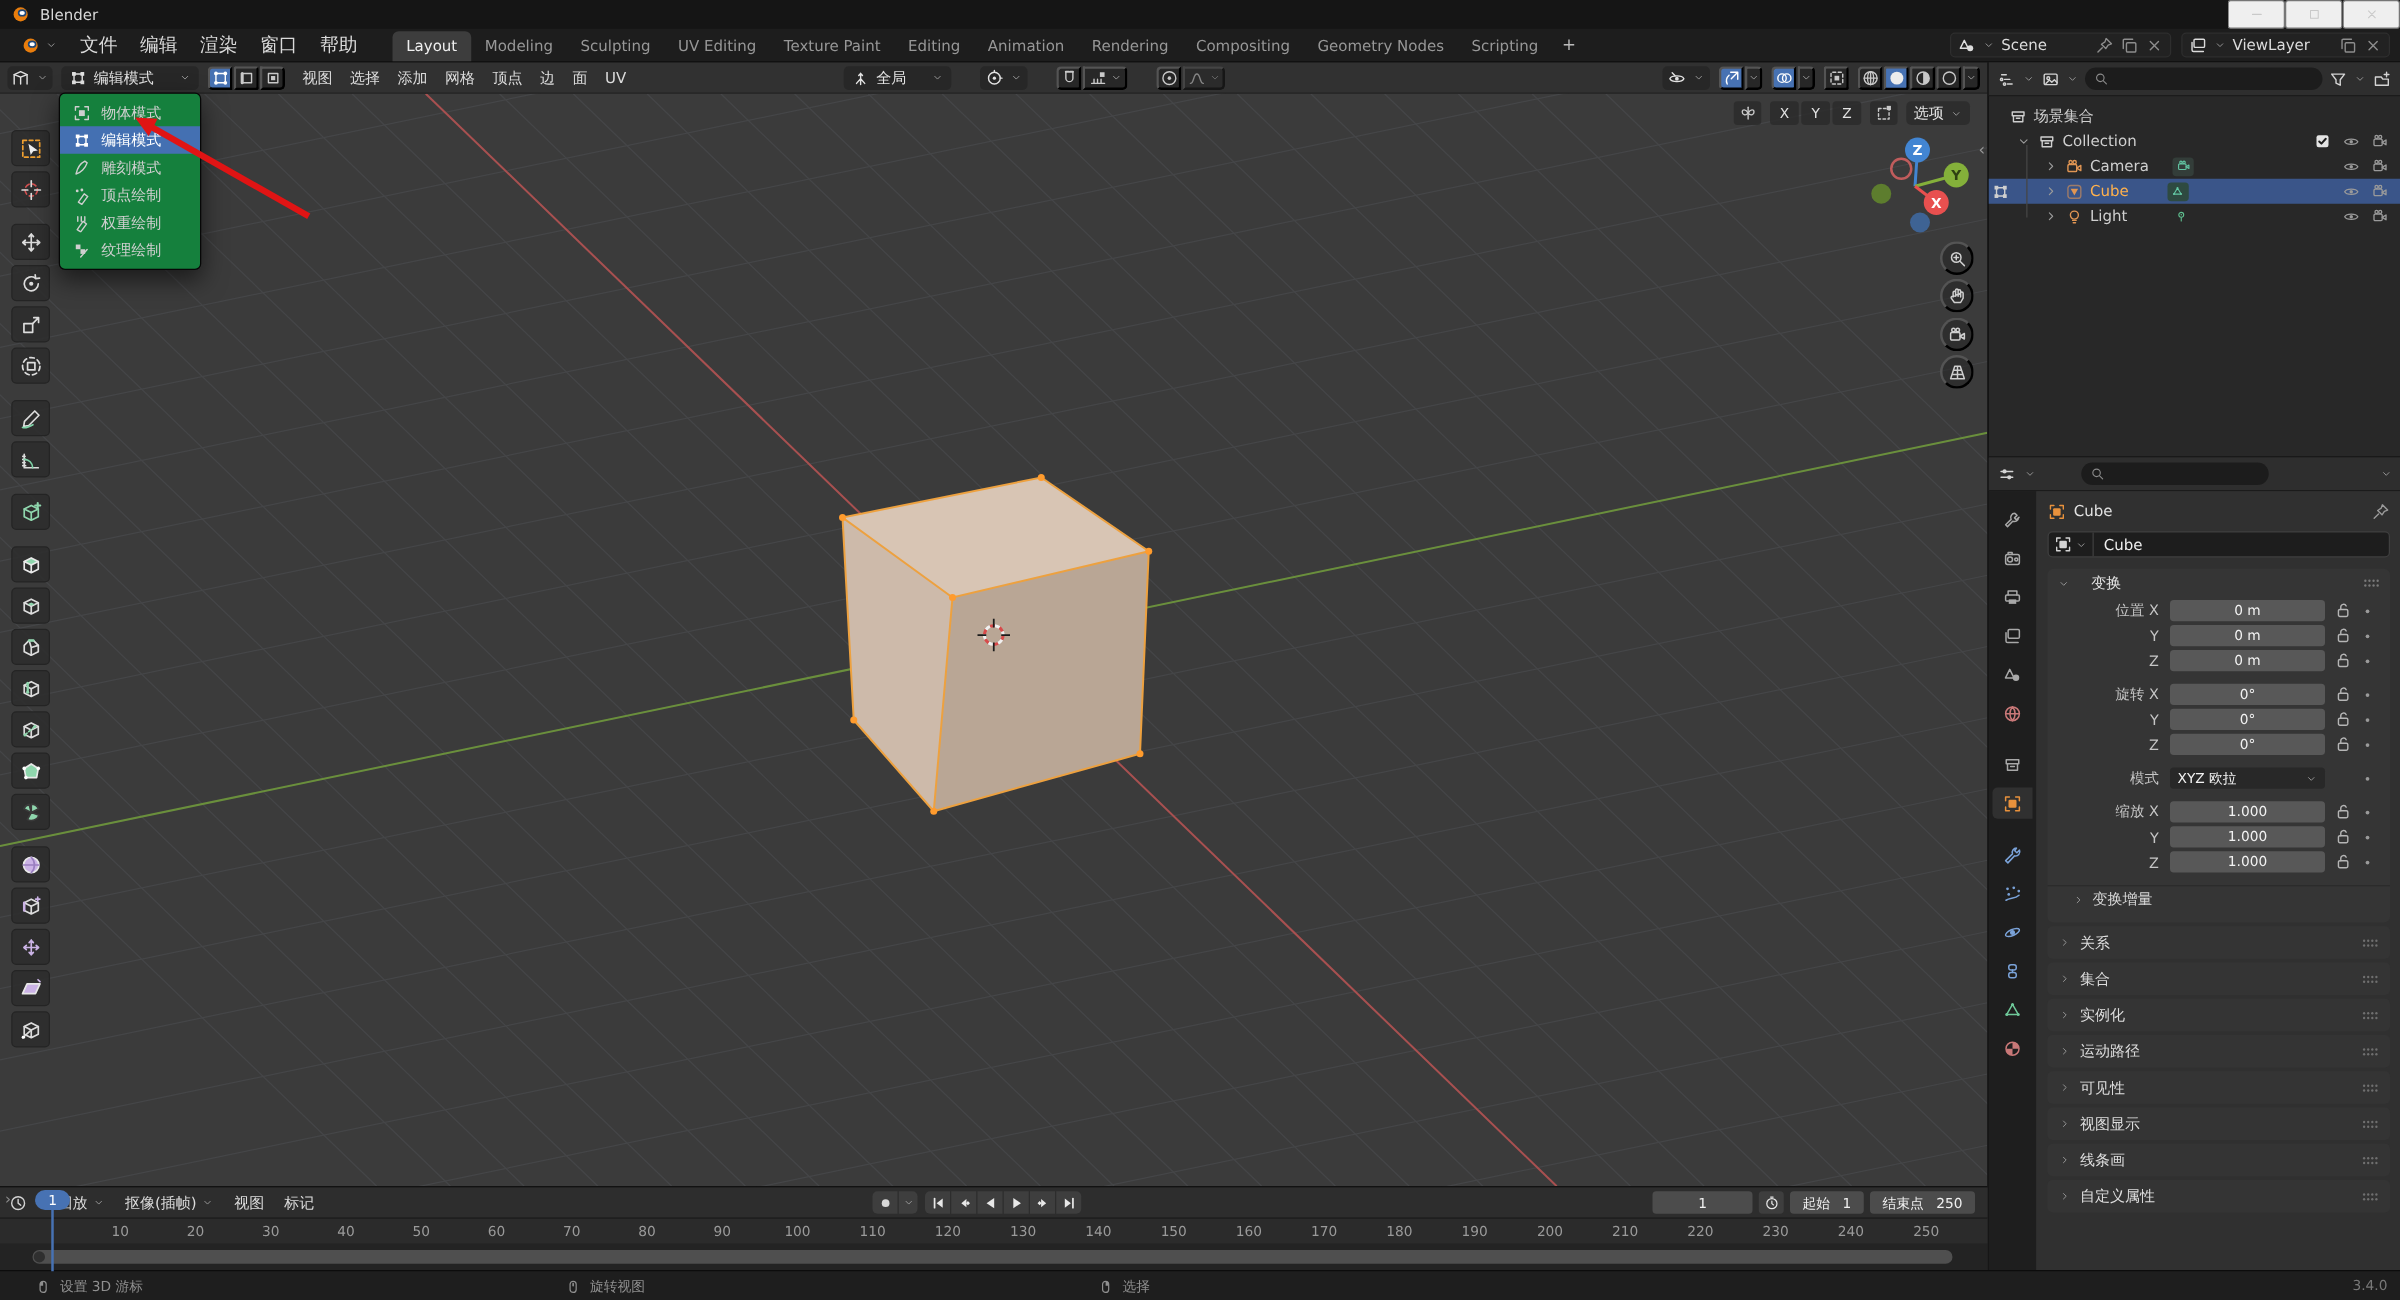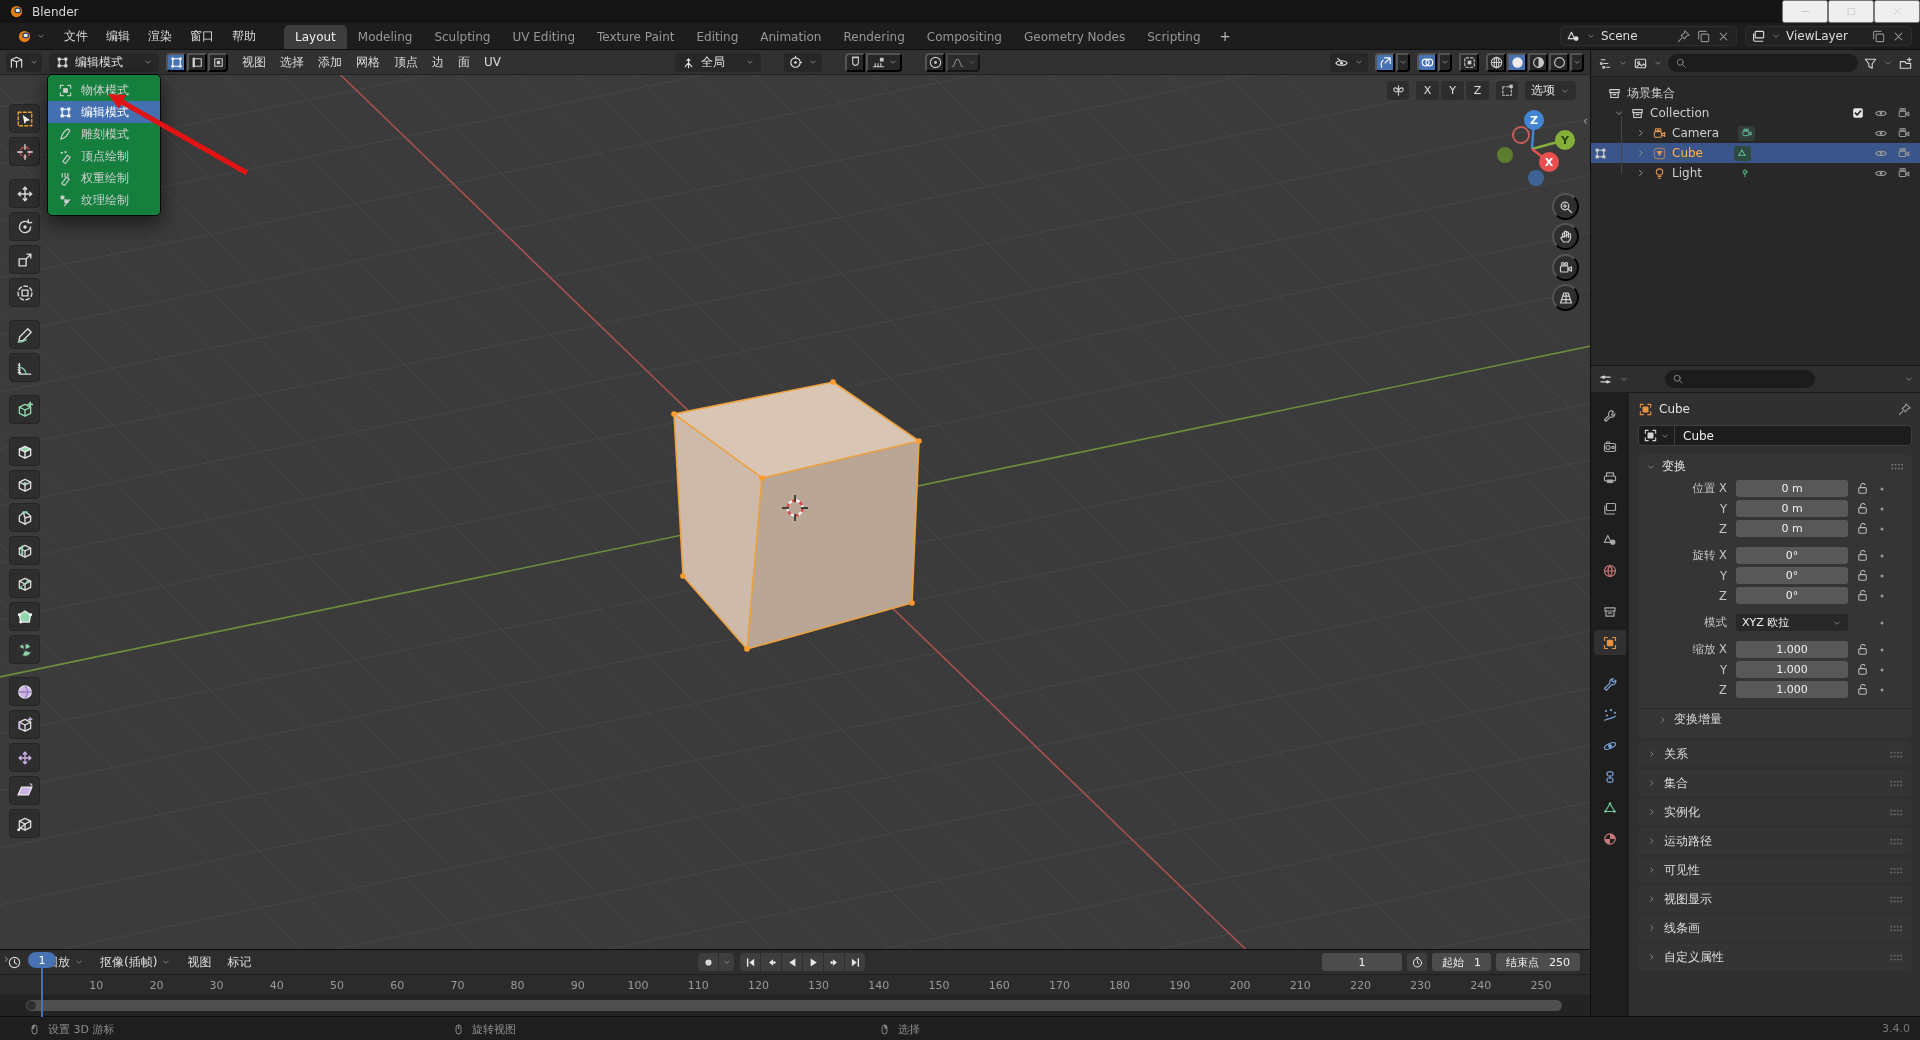--- a/index.html
+++ b/index.html
@@ -12,21 +12,21 @@
 
   
   .titlebar{height:23px;background:#151515;display:flex;align-items:center;padding-left:9px;gap:8px}
   .titlebar .app-title{color:#d8d8d8;font-size:12px}
   .win-btns{margin-left:auto;display:flex;height:100%}
   .win-btn{width:46px;display:flex;align-items:center;justify-content:center;color:#c9c9c9}
   .win-btn .icon{width:11px;height:11px}
 
   
   .menubar{height:27px;background:#1d1d1d;display:flex;align-items:center;padding:0 8px;border-bottom:1px solid #0e0e0e}
-  .menu-item{padding:4px 9px;color:#dadada;background:none;border:none;font-size:12px}
+  .menu-item{padding:4px 9px;color:#dadada;background:none;border:none;font-size:15px}
   .tabs{display:flex;margin-left:19px;align-self:flex-end;align-items:flex-end}
   .tab{padding:5px 11px 5px;color:#979797;background:none;border:none;font-size:12px;border-radius:5px 5px 0 0;white-space:nowrap}
   .tab.sel{background:#3d3d3d;color:#efefef}
   .tab-add{padding:4px 8px;color:#bbb;background:none;border:none}
   .mb-right{margin-left:auto;display:flex;gap:8px;align-items:center}
   .id-field{display:flex;align-items:center;background:#222;border:1px solid #2e2e2e;border-radius:4px;height:20px;padding:0 5px;gap:5px;color:#dcdcdc}
   .id-field .dim{color:#8d8d8d}
 
   
   .viewport{position:absolute;left:0;top:50px;width:1590px;height:899px}
@@ -90,25 +90,25 @@
   .ptab .icon{width:16px;height:16px}
   .ptab.sel{background:#303030;color:#e8913c}
   .ptab.gap{margin-top:10px}
   .c-red{color:#c97878}.c-blue{color:#7aa2d8}.c-green{color:#6fc99a}
   .pcontent{flex:1;background:#303030;padding:5px 9px 0 9px;position:relative;overflow:hidden}
   .bcrumb{display:flex;align-items:center;gap:6px;height:22px;color:#e2e2e2}
   .pname{display:flex;align-items:center;height:21px;background:#1d1d1d;border:1px solid #3f3f3f;border-radius:4px;margin-top:5px}
   .pname .seg{display:flex;align-items:center;gap:2px;padding:0 4px;border-right:1px solid #3f3f3f;height:100%}
   .pname .nm{padding:0 8px;color:#eee}
   .panel{background:#353535;border-radius:5px;margin-top:9px;padding-bottom:8px}
-  .panel-hdr{height:23px;display:flex;align-items:center;gap:6px;padding:0 8px;color:#e6e6e6}
+  .panel-hdr{height:23px;display:flex;align-items:center;gap:17px;padding:0 8px;color:#e6e6e6}
   .panel-hdr .dots{margin-left:auto;color:#7a7a7a}
   .trow{display:flex;align-items:center;height:19px;margin-top:1px;padding-right:6px}
   .trow .lbl{width:98px;text-align:right;padding-right:9px;color:#c6c6c6;font-size:11.5px;white-space:nowrap}
-  .trow .val{width:112px;height:17px;background:#585858;border-radius:3px;text-align:center;color:#f2f2f2;font-size:11px;line-height:17px}
+  .trow .val{width:124px;height:17px;background:#585858;border-radius:3px;text-align:center;color:#f2f2f2;font-size:11px;line-height:17px}
   .trow.dd .val{background:#282828;display:flex;align-items:center;justify-content:space-between;padding:0 6px;text-align:left}
   .trow .lock{width:15px;height:15px;margin-left:7px;color:#b5b5b5;display:inline-flex}
   .trow .kdot{width:10px;height:10px;margin-left:7px;color:#9a9a9a;display:inline-flex}
   .grp{margin-top:8px}
   .subpanel{margin-top:9px;border-top:1px solid #2b2b2b;height:22px;display:flex;align-items:center;gap:6px;padding-left:20px;color:#d9d9d9}
   .cpanel{height:26px;background:#343434;border-radius:4px;display:flex;align-items:center;gap:7px;padding:0 9px;margin-top:3px;color:#dedede}
   .cpanel .dots{margin-left:auto;color:#6f6f6f}
 
   
   .timeline{position:absolute;left:0;top:949px;width:1590px;height:67px;background:#262626;border-top:1px solid #0c0c0c}

